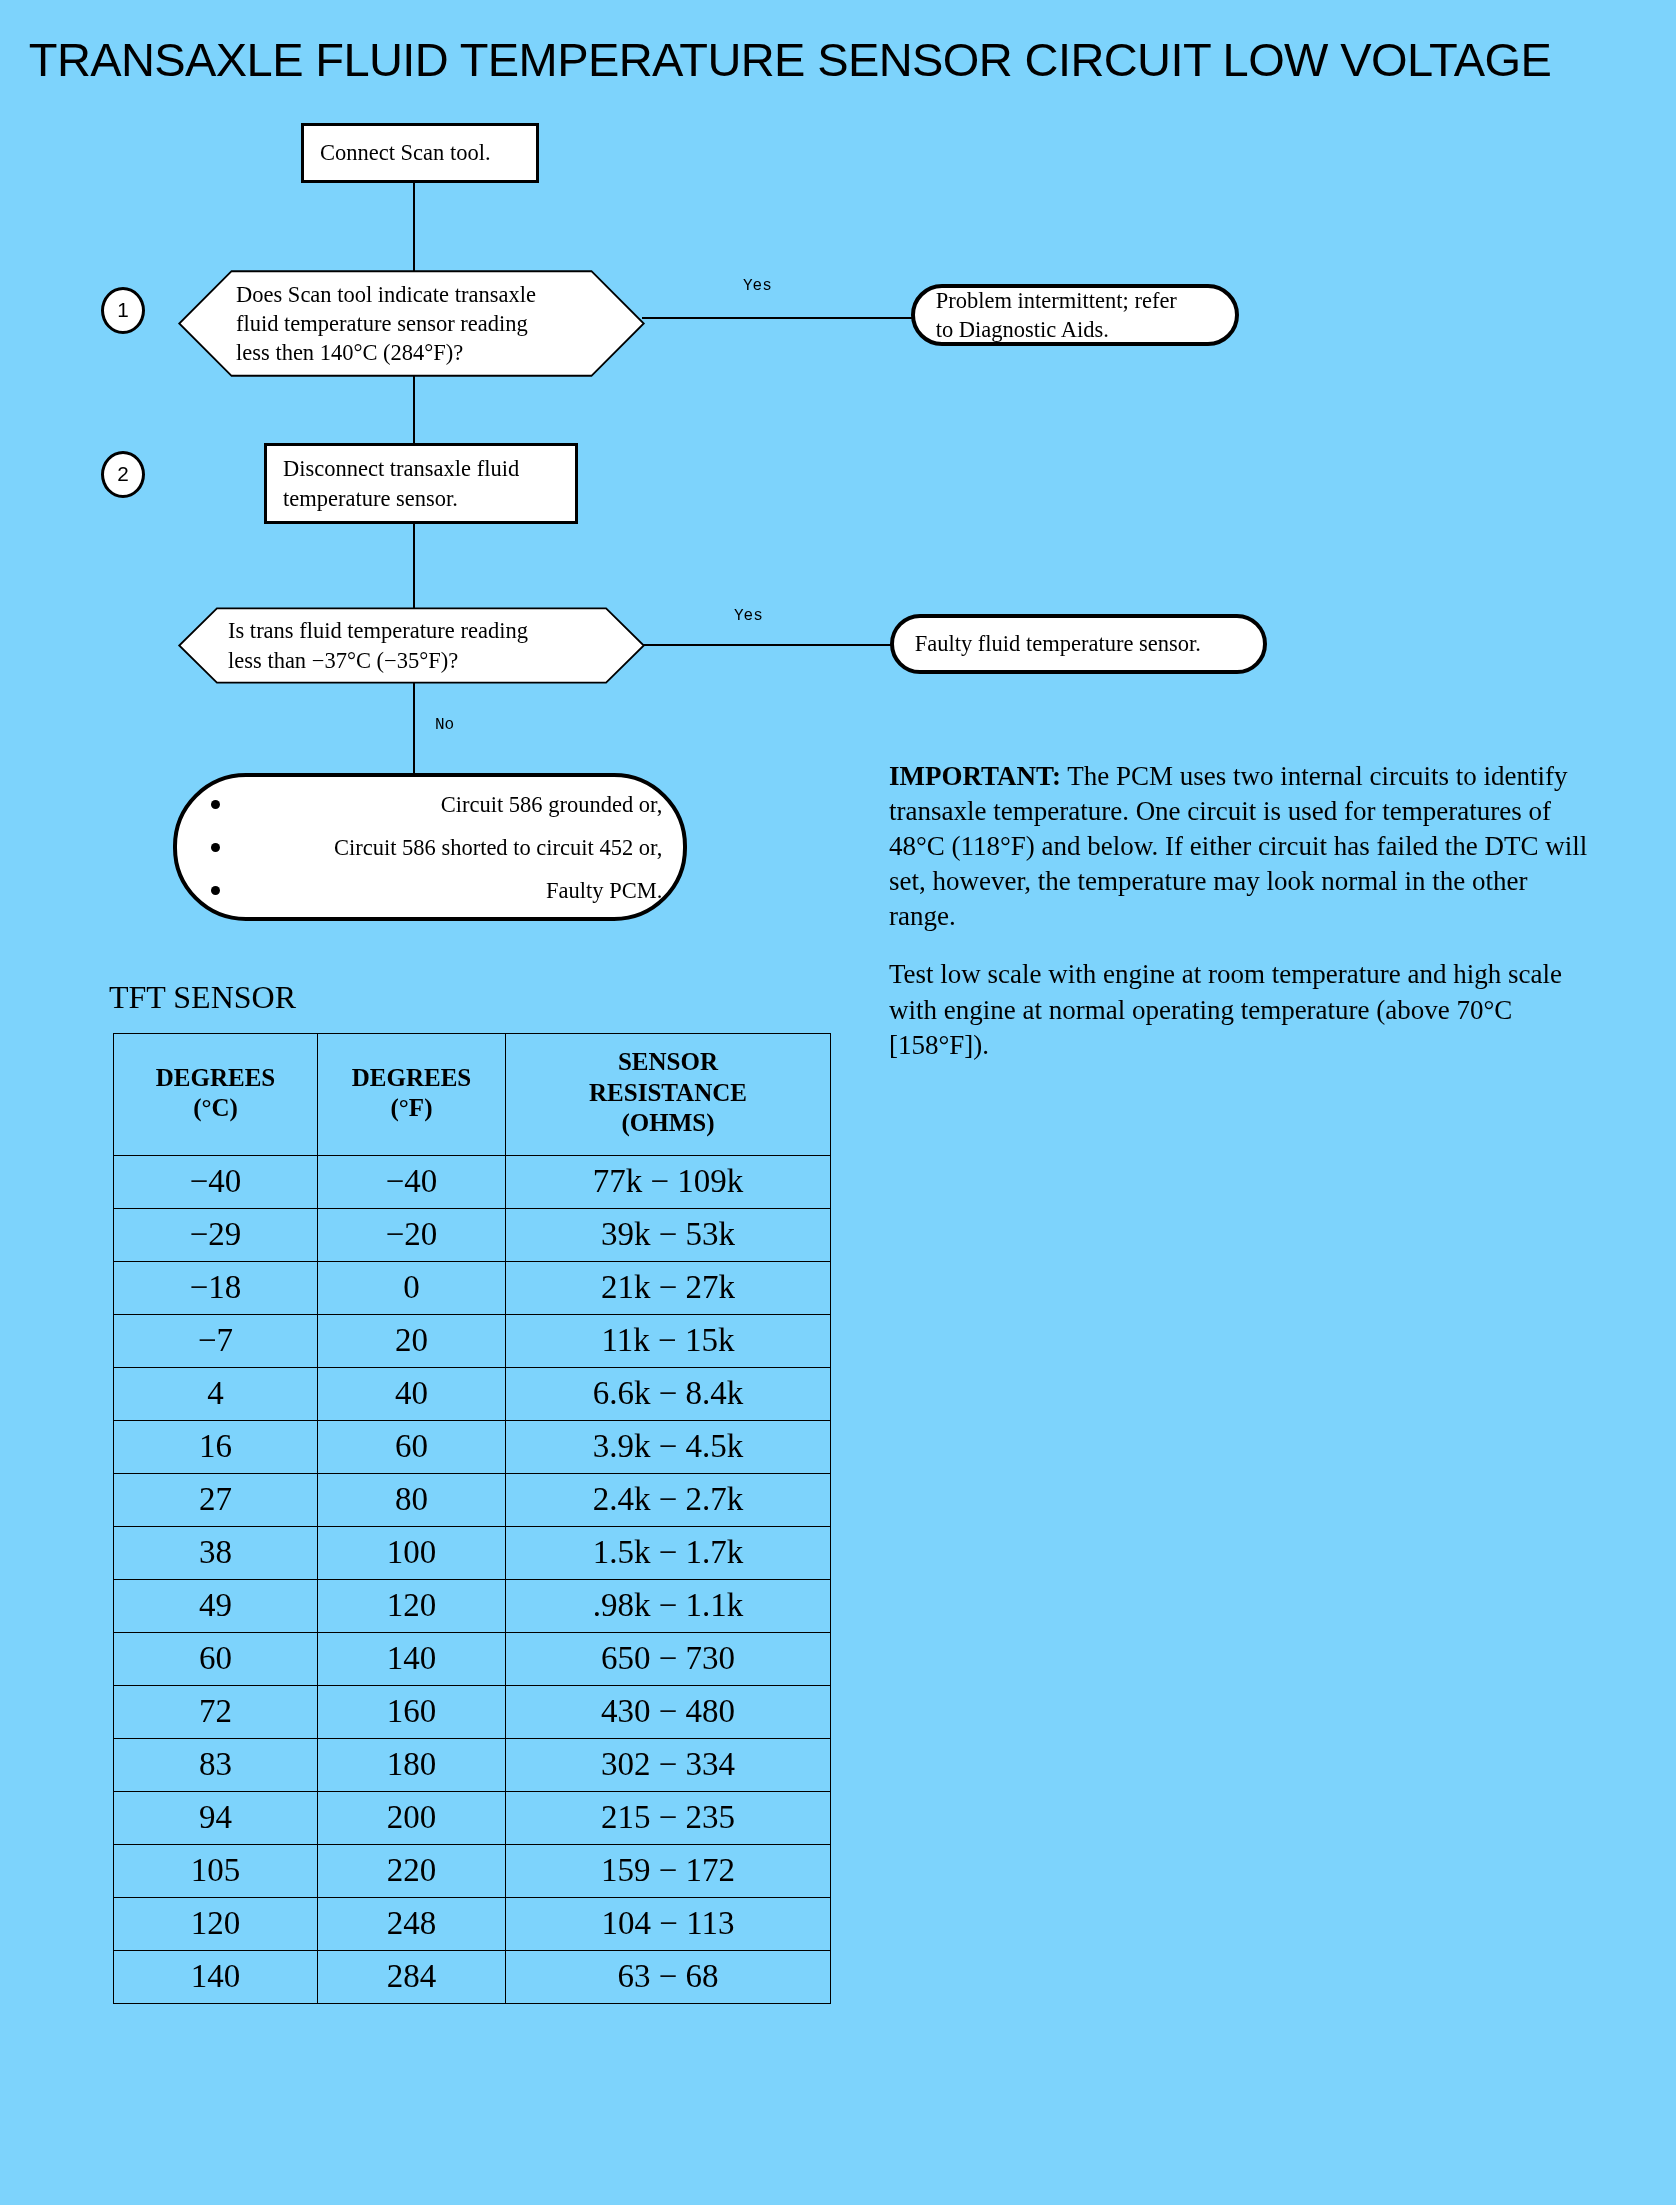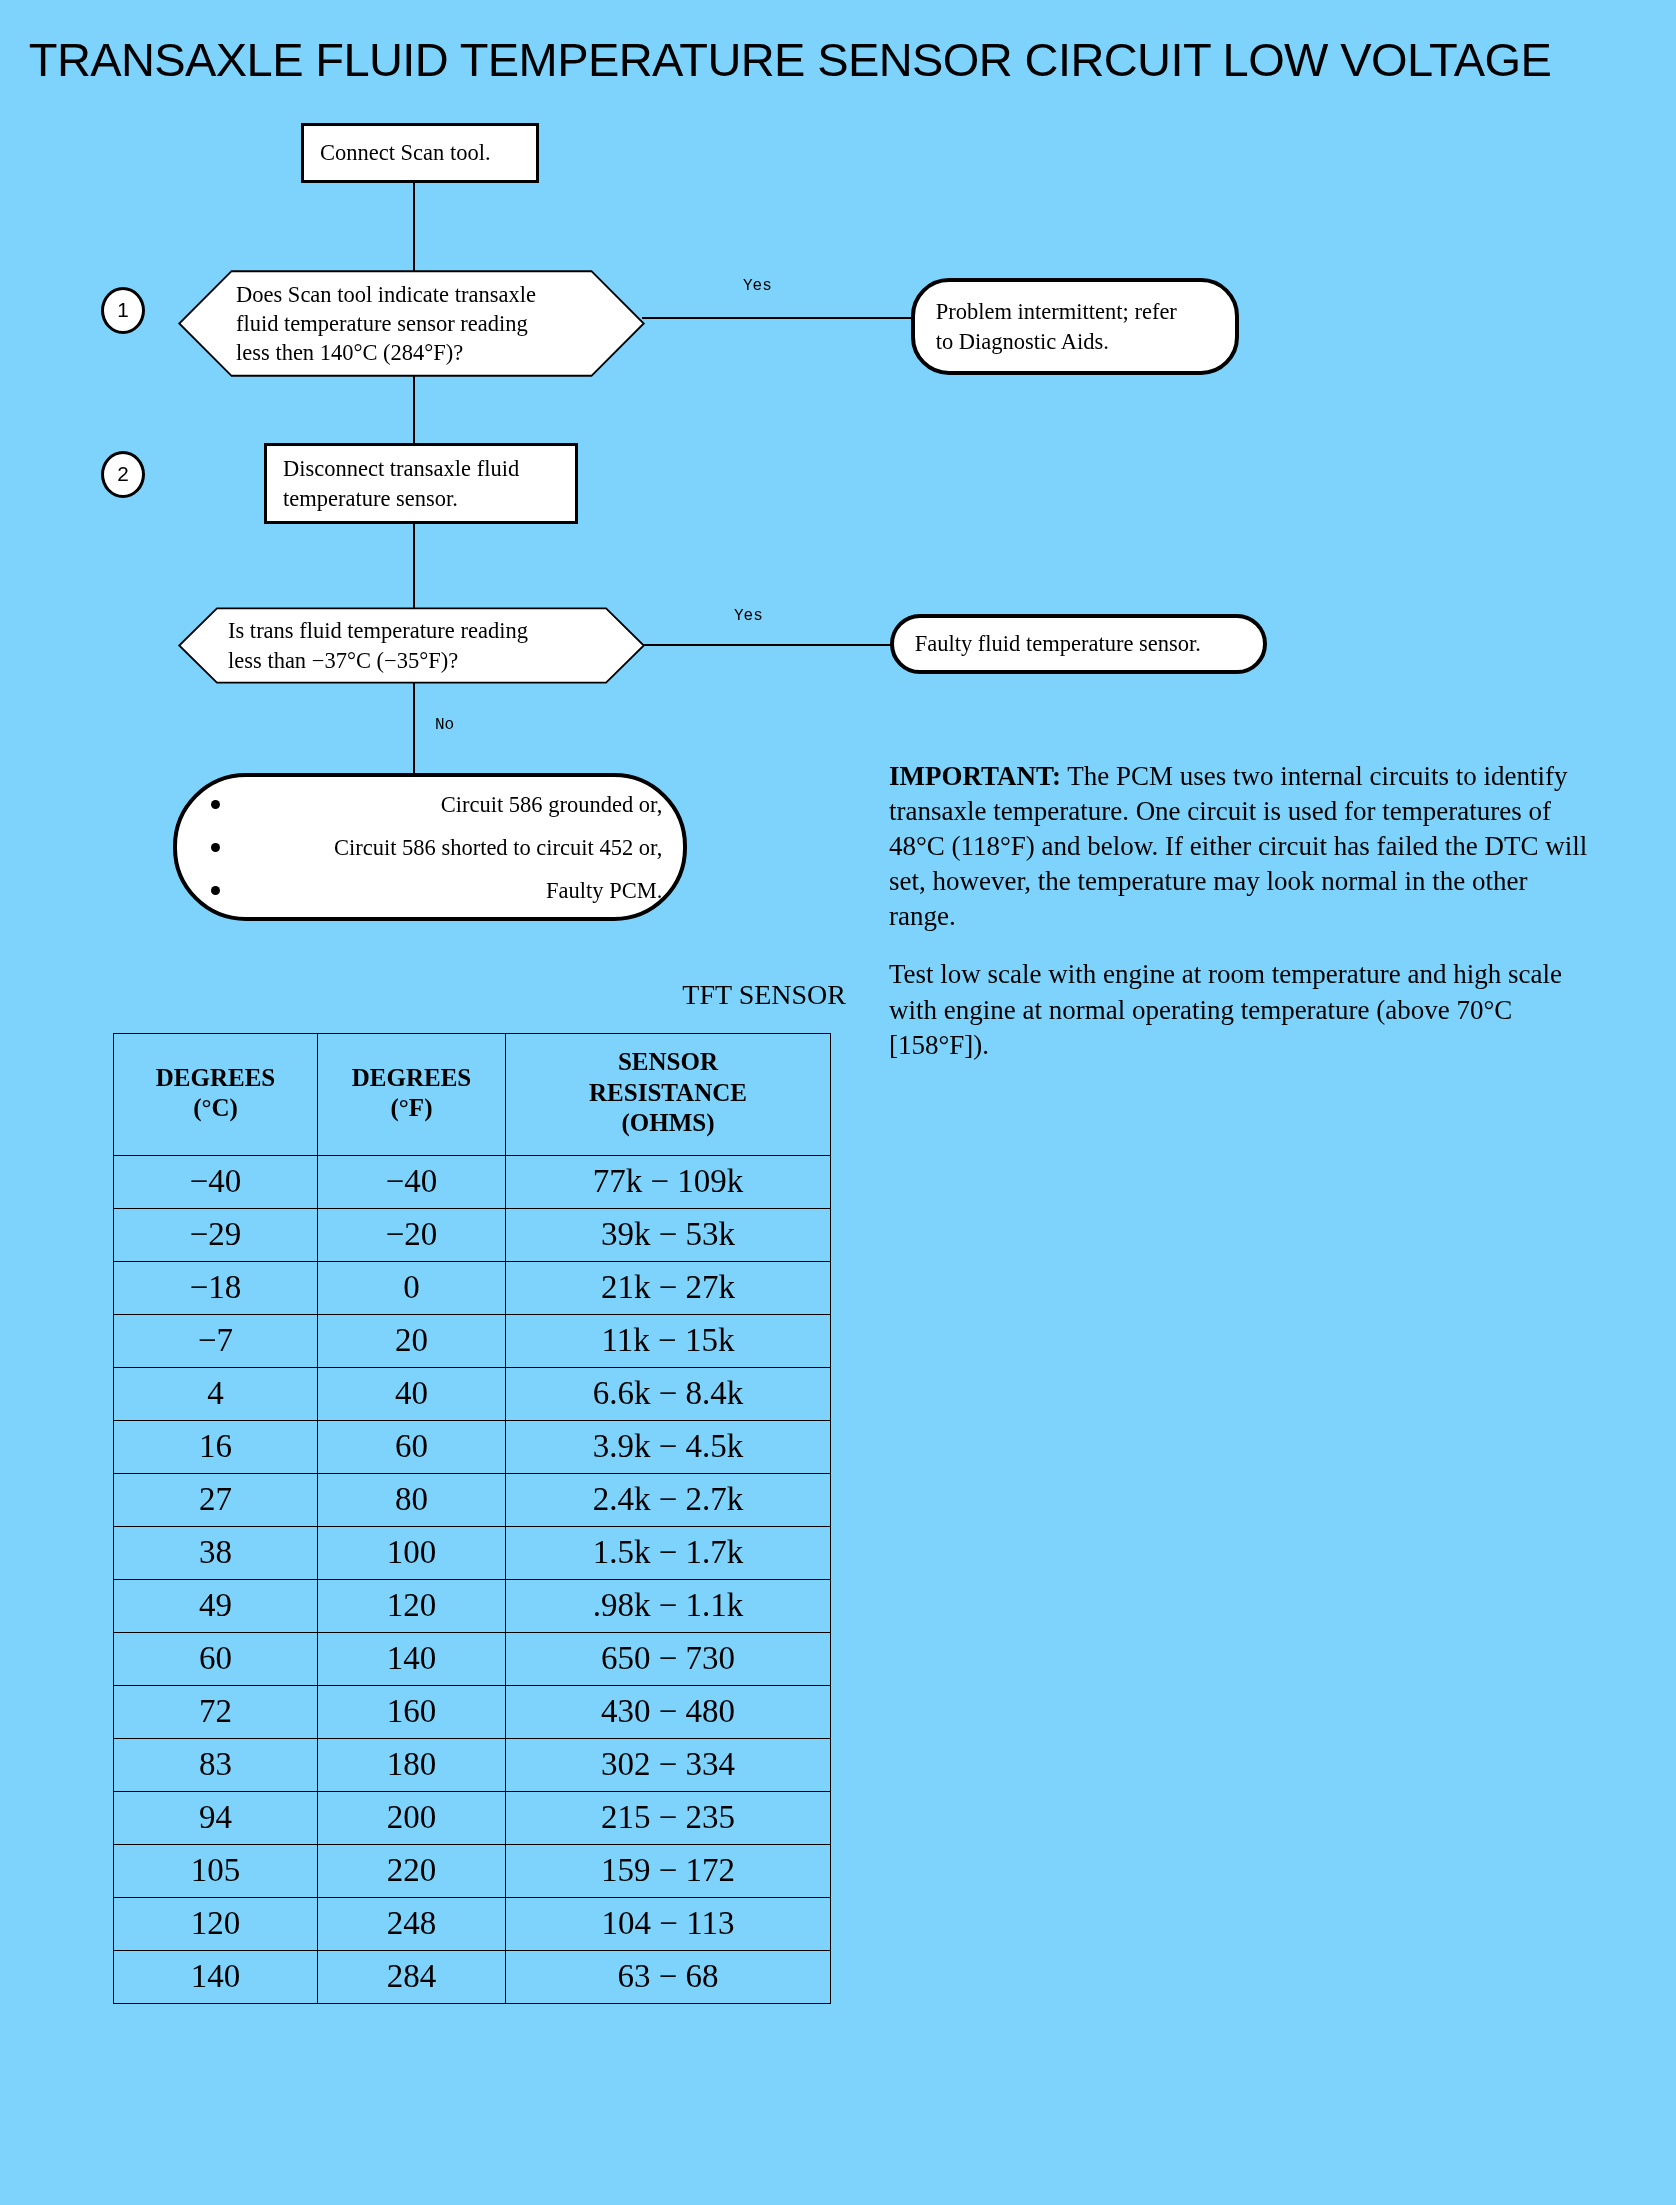--- a/index.html
+++ b/index.html
@@ -152,25 +152,25 @@
   .note-block p {
     margin: 0 0 23px 0;
   }
   .note-lead {
     font-weight: bold;
   }
 
   
   .table-title {
     position: absolute;
-    left: 117px;
+    left: 109px;
     top: 979px;
     width: 729px;
-    text-align: right;
-    font-size: 28px;
+    text-align: left;
+    font-size: 32px;
   }
   .tft-table {
     position: absolute;
     left: 113px;
     top: 1033px;
     width: 717px;
     border-collapse: collapse;
     table-layout: fixed;
   }
   .tft-table th,
@@ -230,21 +230,21 @@
       <div class="node-text">
         <div>Does Scan tool indicate transaxle</div>
         <div>fluid temperature sensor reading</div>
         <div>less then 140°C (284°F)?</div>
       </div>
     </div>
   </div>
 
   <div class="branch-label" style="left:743px; top:278px;">Yes</div>
 
-  <div class="term-box" style="left:911px; top:278px; width:328px; height:97px; border-radius:38px;">
+  <div class="term-box" style="left:911px; top:284px; width:328px; height:62px; border-radius:38px;">
     <div class="node-text">
       <div>Problem intermittent; refer</div>
       <div>to Diagnostic Aids.</div>
     </div>
   </div>
 
   <div class="step-circle" style="left:101px; top:451px;">
     <span>2</span>
   </div>
 

